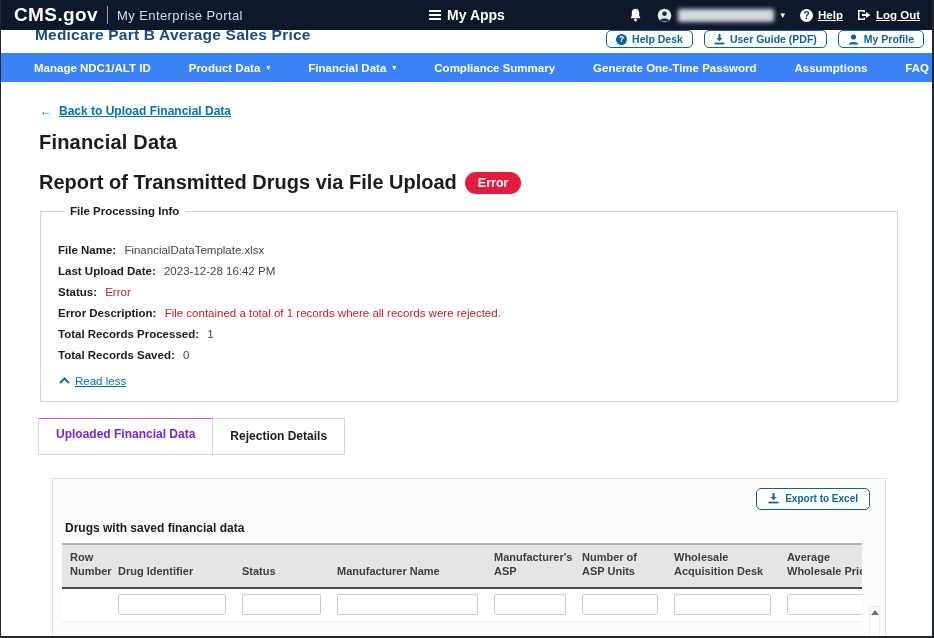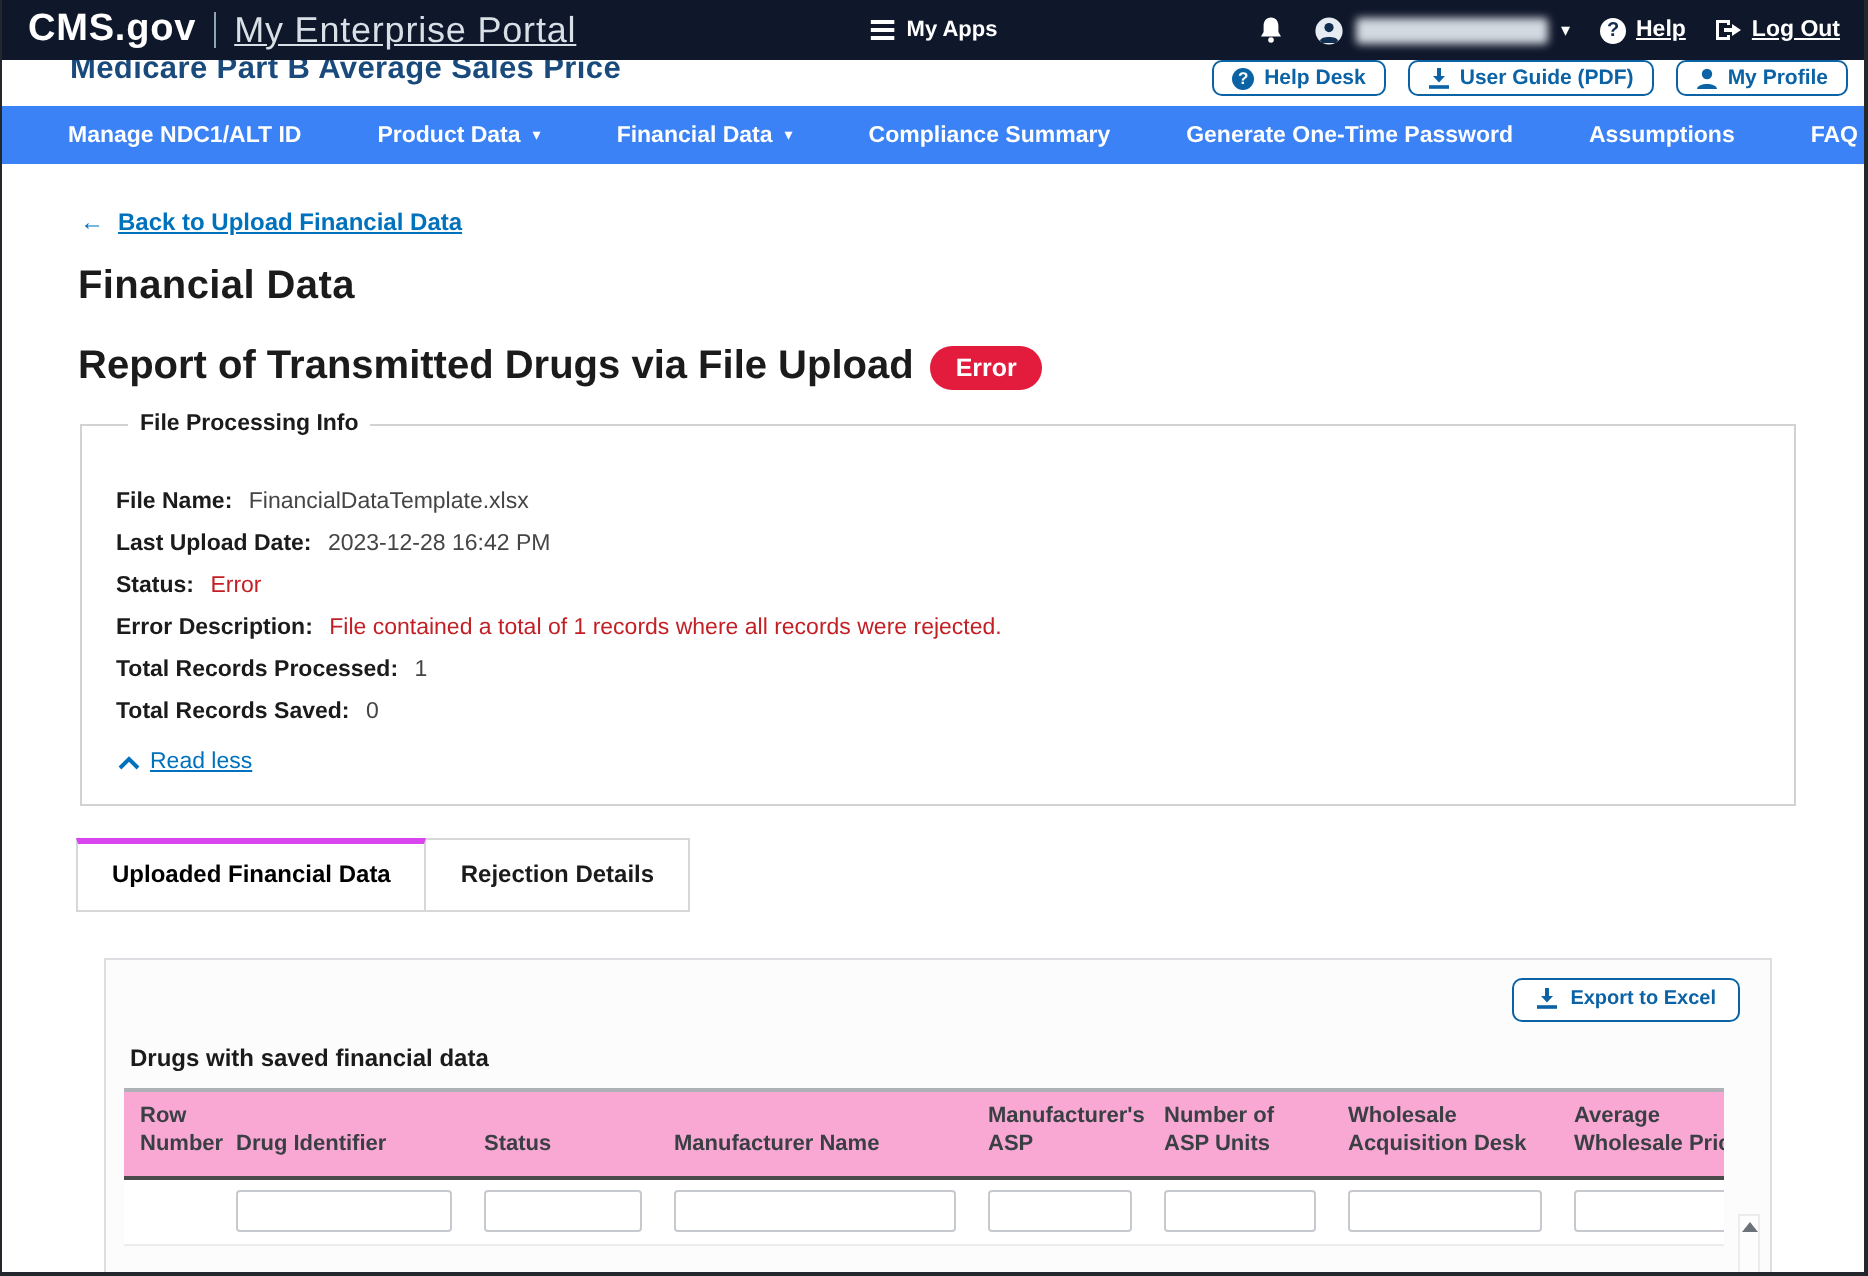--- a/index.html
+++ b/index.html
@@ -9,23 +9,23 @@
     background:#ffffff; position:relative; color:#1b1b1b;
   }
   .frame { position:absolute; inset:0; pointer-events:none; z-index:50;
     border-left:1px solid #23272b; border-right:2px solid #23272b; border-bottom:2px solid #23272b; }
 
   
   .top-header { height:30px; background:#0f172a; display:flex; align-items:center;
     color:#fff; padding:0 14px; position:relative; z-index:5; }
   .brand { font-size:19px; font-weight:bold; letter-spacing:.4px; }
   .brand-divider { width:1px; height:18px; background:#8fa3b8; margin:0 9px; }
-  .portal-name { font-size:18px; color:#d9dfe6; letter-spacing:.4px;text-decoration:underline; }
+  .portal-name { font-size:13px; color:#d9dfe6; letter-spacing:.4px; }
   .my-apps { position:absolute; left:50%; transform:translateX(-50%);
-    display:flex; gap:6px; align-items:center; font-size:11px; font-weight:bold; cursor:pointer; }
+    display:flex; gap:6px; align-items:center; font-size:14px; font-weight:bold; cursor:pointer; }
   .hdr-right { margin-left:auto; display:flex; align-items:center; gap:15px; }
   .user-chip { display:flex; align-items:center; gap:6px; cursor:pointer; }
   .redacted { width:96px; height:13px; background:#e4eaf0; border-radius:2px;
     filter:blur(2px); opacity:.92; }
   .caret { font-size:9px; line-height:1; color:#fff; }
   .q-circle { width:13px; height:13px; border-radius:50%; background:#fff; color:#112e51;
     font-size:10px; font-weight:bold; display:inline-flex; align-items:center; justify-content:center; }
   .hdr-link { display:flex; align-items:center; gap:5px; font-size:11.5px; cursor:pointer; }
   .hdr-link .lbl { text-decoration:underline; font-weight:bold; }
 
@@ -65,34 +65,34 @@
   .info-row .flabel { font-weight:bold; color:#1b1b1b; margin-right:5px; }
   .error-text { color:#c32026; }
   .read-less { display:inline-flex; align-items:center; gap:5px; margin:4px 0 2px 1px;
     color:#0071bc; font-size:11.5px; font-weight:normal; cursor:pointer; }
   .read-less .lbl { text-decoration:underline; }
 
   
   .tabs { display:flex; margin:16px 0 0 38px; }
   .tab { padding:10px 17px 11px; font-size:12px; font-weight:bold; background:#fff;
     border:1px solid #d6d7d9; cursor:pointer; white-space:nowrap; }
-  .tab.active { border-top:3px solid #d946ef; color:#000000; padding-top:8px; }
+  .tab.active { border-top:1px solid #d946ef; color:#6d28d9; padding-top:8px; }
   .tab.inactive { border-left:none; color:#1b1b1b; }
 
   
   .table-card { position:relative; margin:23px 0 0 52px; width:834px; height:162px;
     border:1px solid #dcdee1; background:#fcfcfc; padding:7px 10px 0 9px; overflow:hidden; }
   .card-toolbar { display:flex; justify-content:flex-end; align-items:center; height:26px; padding-right:5px; }
   .export-btn { font-size:10px; padding:0 11px; height:22px; border-radius:5px; gap:6px; }
   .table-wrap { width:800px; overflow:hidden; margin-top:3px; }
   .table-caption { width:830px; font-size:12px; font-weight:bold; color:#1b1b1b;
     padding:6px 3px 8px; border-bottom:2px solid #aeb1b5; }
   table.data-table { width:830px; table-layout:fixed; border-collapse:collapse; background:#fff; }
   table.data-table th { text-align:left; font-size:11px; font-weight:bold; color:#3a3f44;
-    padding:5px 8px 8px; vertical-align:bottom; background:#f9a8d4;
+    padding:5px 8px 8px; vertical-align:bottom; background:#e5e5e5;
     border-bottom:2px solid #4a4a4a; line-height:1.35; }
   .filter-row td { padding:5px 8px 6px; background:#fff; border-bottom:1px solid #ececec; }
   .filter-input { width:100%; height:21px; border:1px solid #c6cace; border-radius:2px; background:#fff; }
 
   
   .v-scroll { position:absolute; right:5px; top:127px; width:11px; height:38px;
     background:#fdfdfd; border:1px solid #ececec; display:flex; flex-direction:column;
     justify-content:space-between; align-items:center; padding:3px 0; }
   .arr-up { width:0; height:0; border-left:4px solid transparent; border-right:4px solid transparent;
     border-bottom:5px solid #6d7278; }

